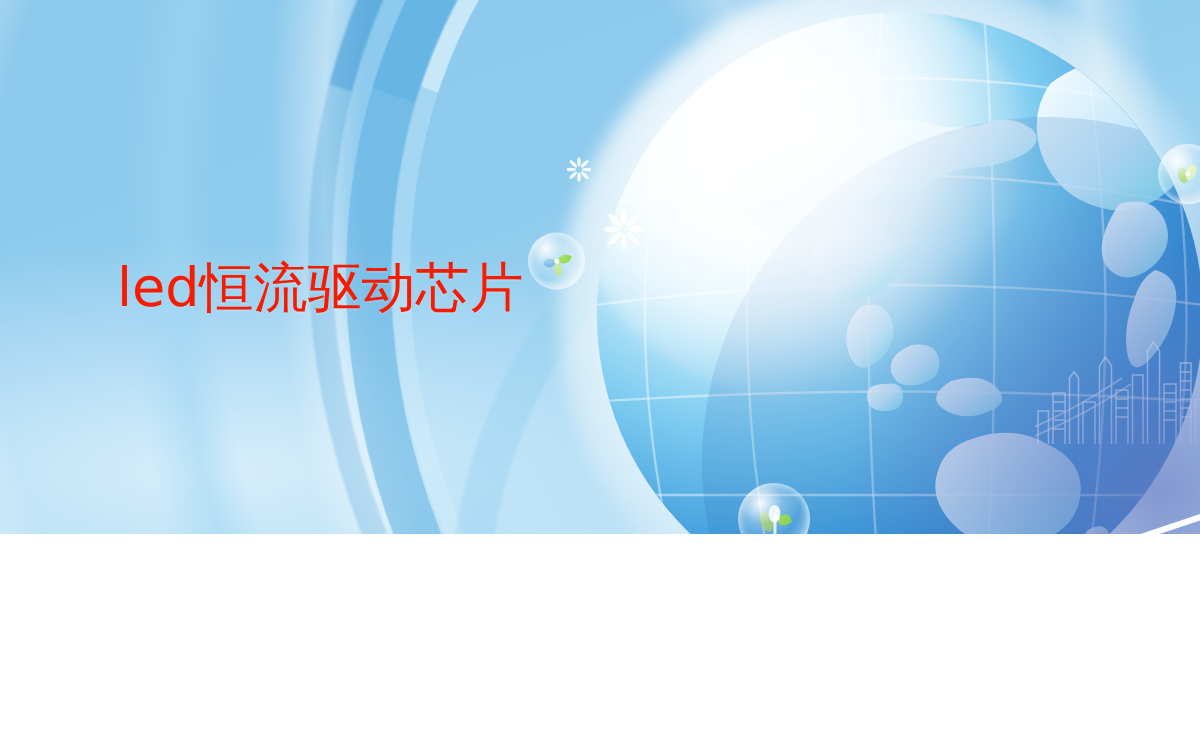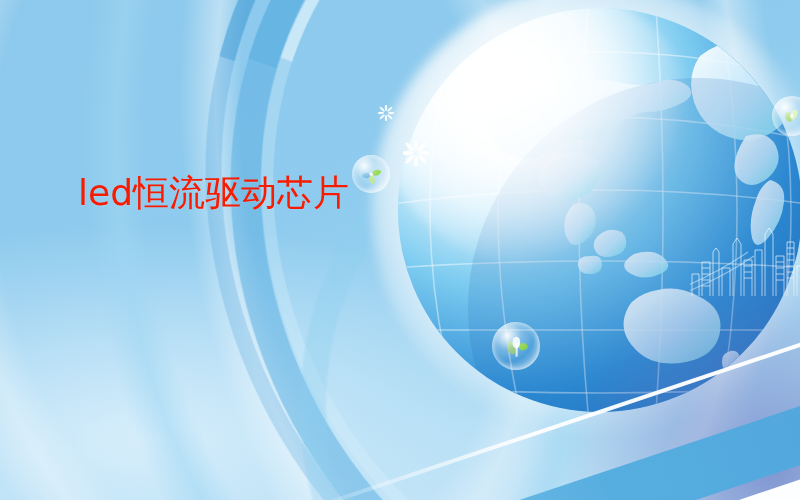--- a/index.html
+++ b/index.html
@@ -1,20 +1,20 @@
 <!DOCTYPE html>
 <html><head>
 <meta charset="utf-8">
 <style>
   html,body{margin:0;padding:0;background:#fff;}
   body{font-family:"Liberation Sans","DejaVu Sans",sans-serif;}
 
   .banner{
     position:relative;
-    width:800px;height:500px;
+    width:800px;height:356px;
     overflow:hidden;
     background:#fde047;
   }
 
   
   .bg-base{
     position:absolute;inset:0;
     background:
       radial-gradient(120% 90% at 18% 88%, #d7eefb 0%, rgba(215,238,251,0) 48%),
       linear-gradient(160deg,#8dc9ec 0%,#8ecbee 40%,#a2d6f2 70%,#cfe9f8 100%);

